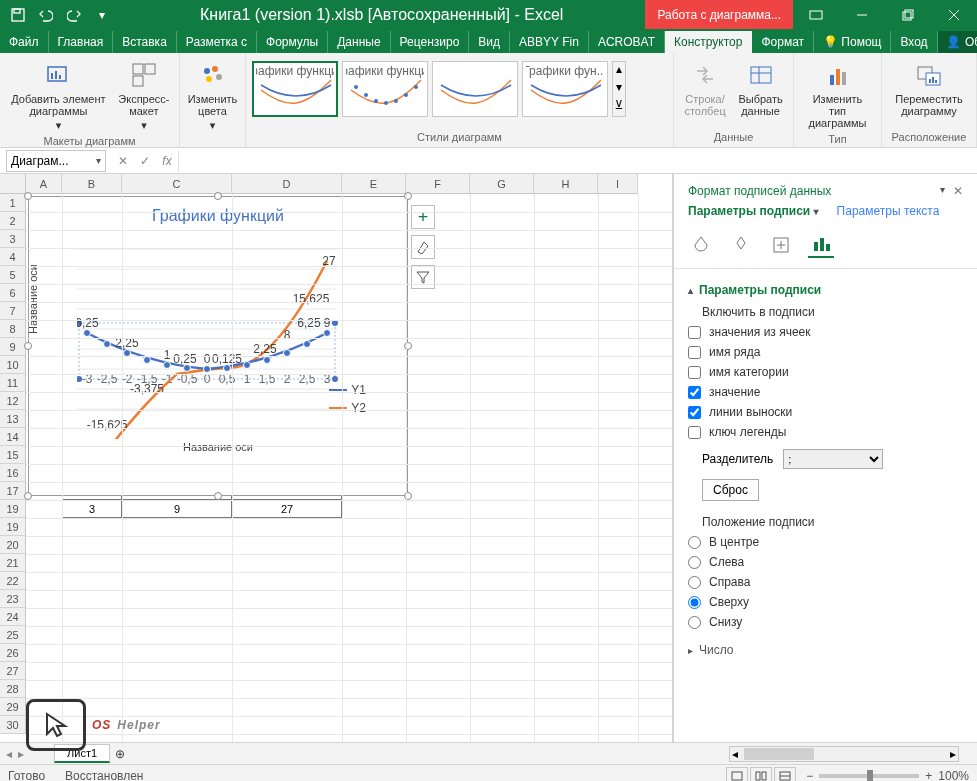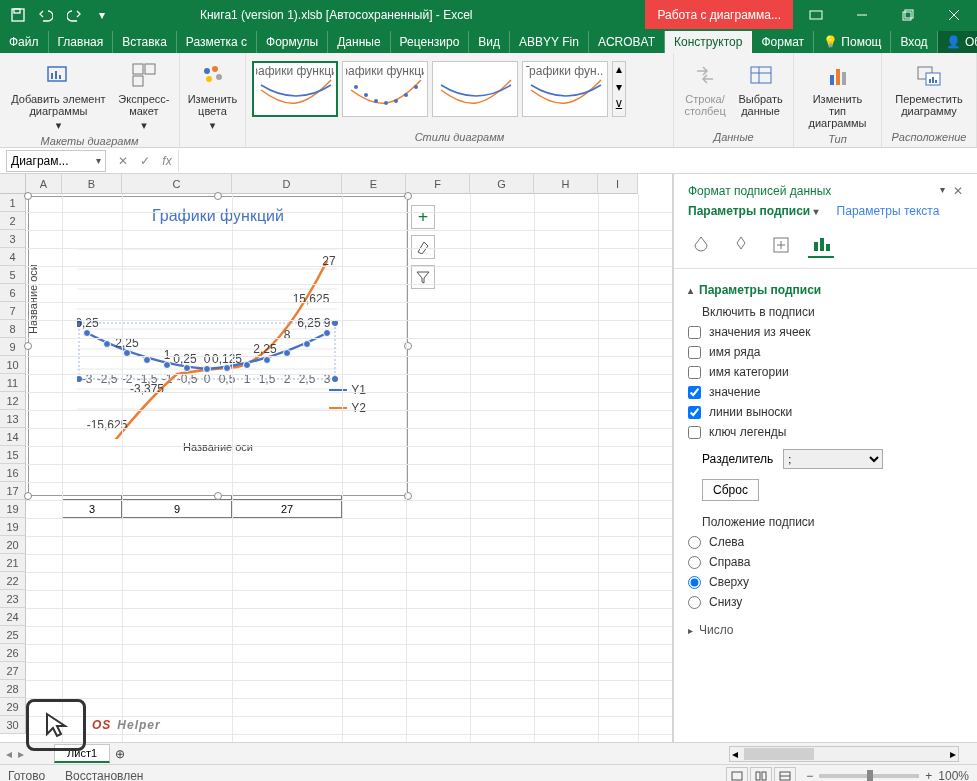--- a/index.html
+++ b/index.html
@@ -3,33 +3,33 @@
 <meta charset="utf-8">
 <style>
 *{box-sizing:border-box;margin:0;padding:0;font-family:"Segoe UI",Tahoma,sans-serif;font-size:12px;}
 body{width:977px;height:781px;overflow:hidden;background:#fff;position:relative;}
 
 .titlebar{height:29px;background:#107c41;display:flex;align-items:center;color:#fff;}
 .qat{display:flex;align-items:center;gap:4px;padding:0 6px;}
 .qat-btn{width:24px;height:24px;display:flex;align-items:center;justify-content:center;cursor:pointer;}
 .qat-btn svg{stroke:#fff;fill:none;stroke-width:1.3;}
 .title-left{flex:1;display:flex;align-items:center;gap:18px;}
-.title-text{color:#fff;font-size:12px;margin-left:80px;}
+.title-text{color:#fff;font-size:16px;margin-left:80px;}
 .title-extra{background:#ef4444;height:29px;display:flex;align-items:center;padding:0 12px;font-size:12px;}
 .winbtns{display:flex;}
 .winbtn{width:46px;height:29px;display:flex;align-items:center;justify-content:center;cursor:pointer;}
 .winbtn svg{stroke:#fff;fill:none;stroke-width:1;}
 
 .ribtabs{height:24px;background:#107c41;display:flex;align-items:flex-end;padding-left:0;}
 .ribtab{color:#fff;padding:4px 9px;font-size:12px;cursor:pointer;white-space:nowrap;border-right:1px solid rgba(255,255,255,.25);}
 .ribtab.active{background:#f3f3f3;color:#0a6332;}
 
 .ribbon{height:95px;background:#f3f3f3;border-bottom:1px solid #d4d4d4;display:flex;}
 .ribgroup{border-right:1px solid #e1e1e1;padding:4px 6px 2px;display:flex;flex-direction:column;justify-content:space-between;}
-.grplabel{text-align:center;font-size:11px;color:#666;padding:2px 0;font-style:italic;}
+.grplabel{text-align:center;font-size:11px;color:#666;padding:2px 0;}
 .grpbtns{display:flex;gap:4px;align-items:flex-start;flex:1;}
 .bigbtn{display:flex;flex-direction:column;align-items:center;justify-content:flex-start;gap:2px;padding:2px 4px;cursor:pointer;text-align:center;min-width:50px;}
 .bigbtn .ico{width:32px;height:32px;display:flex;align-items:center;justify-content:center;}
 .bigbtn span{font-size:11px;color:#333;line-height:1.1;}
 .stylegal{display:flex;gap:4px;padding-top:4px;}
 .stylethumb{width:86px;height:56px;border:1px solid #c8c8c8;background:#fff;cursor:pointer;position:relative;display:flex;align-items:center;justify-content:center;}
 .stylethumb.sel{border:2px solid #107c41;}
 .stylethumb svg{width:78px;height:48px;}
 
 .fbar{height:26px;border-bottom:1px solid #d4d4d4;display:flex;align-items:center;background:#fff;}
@@ -622,20 +622,24 @@
           <span>ключ легенды</span>
         </label>
       <div class="sep-sel">
         <span>Разделитель</span>
         <select><option>;</option></select>
       </div>
       <button class="resetbtn">Сброс</button>
       <div class="tp-field" style="margin-top:14px">Положение подписи</div>
       <label class="radio">
           <input type="radio" name="pos" style="">
+          <span>В центре</span>
+        </label>
+      <label class="radio">
+          <input type="radio" name="pos" style="">
           <span>Слева</span>
         </label>
       <label class="radio">
           <input type="radio" name="pos" style="">
           <span>Справа</span>
         </label>
       <label class="radio">
           <input type="radio" name="pos" checked="" style="">
           <span>Сверху</span>
         </label>

